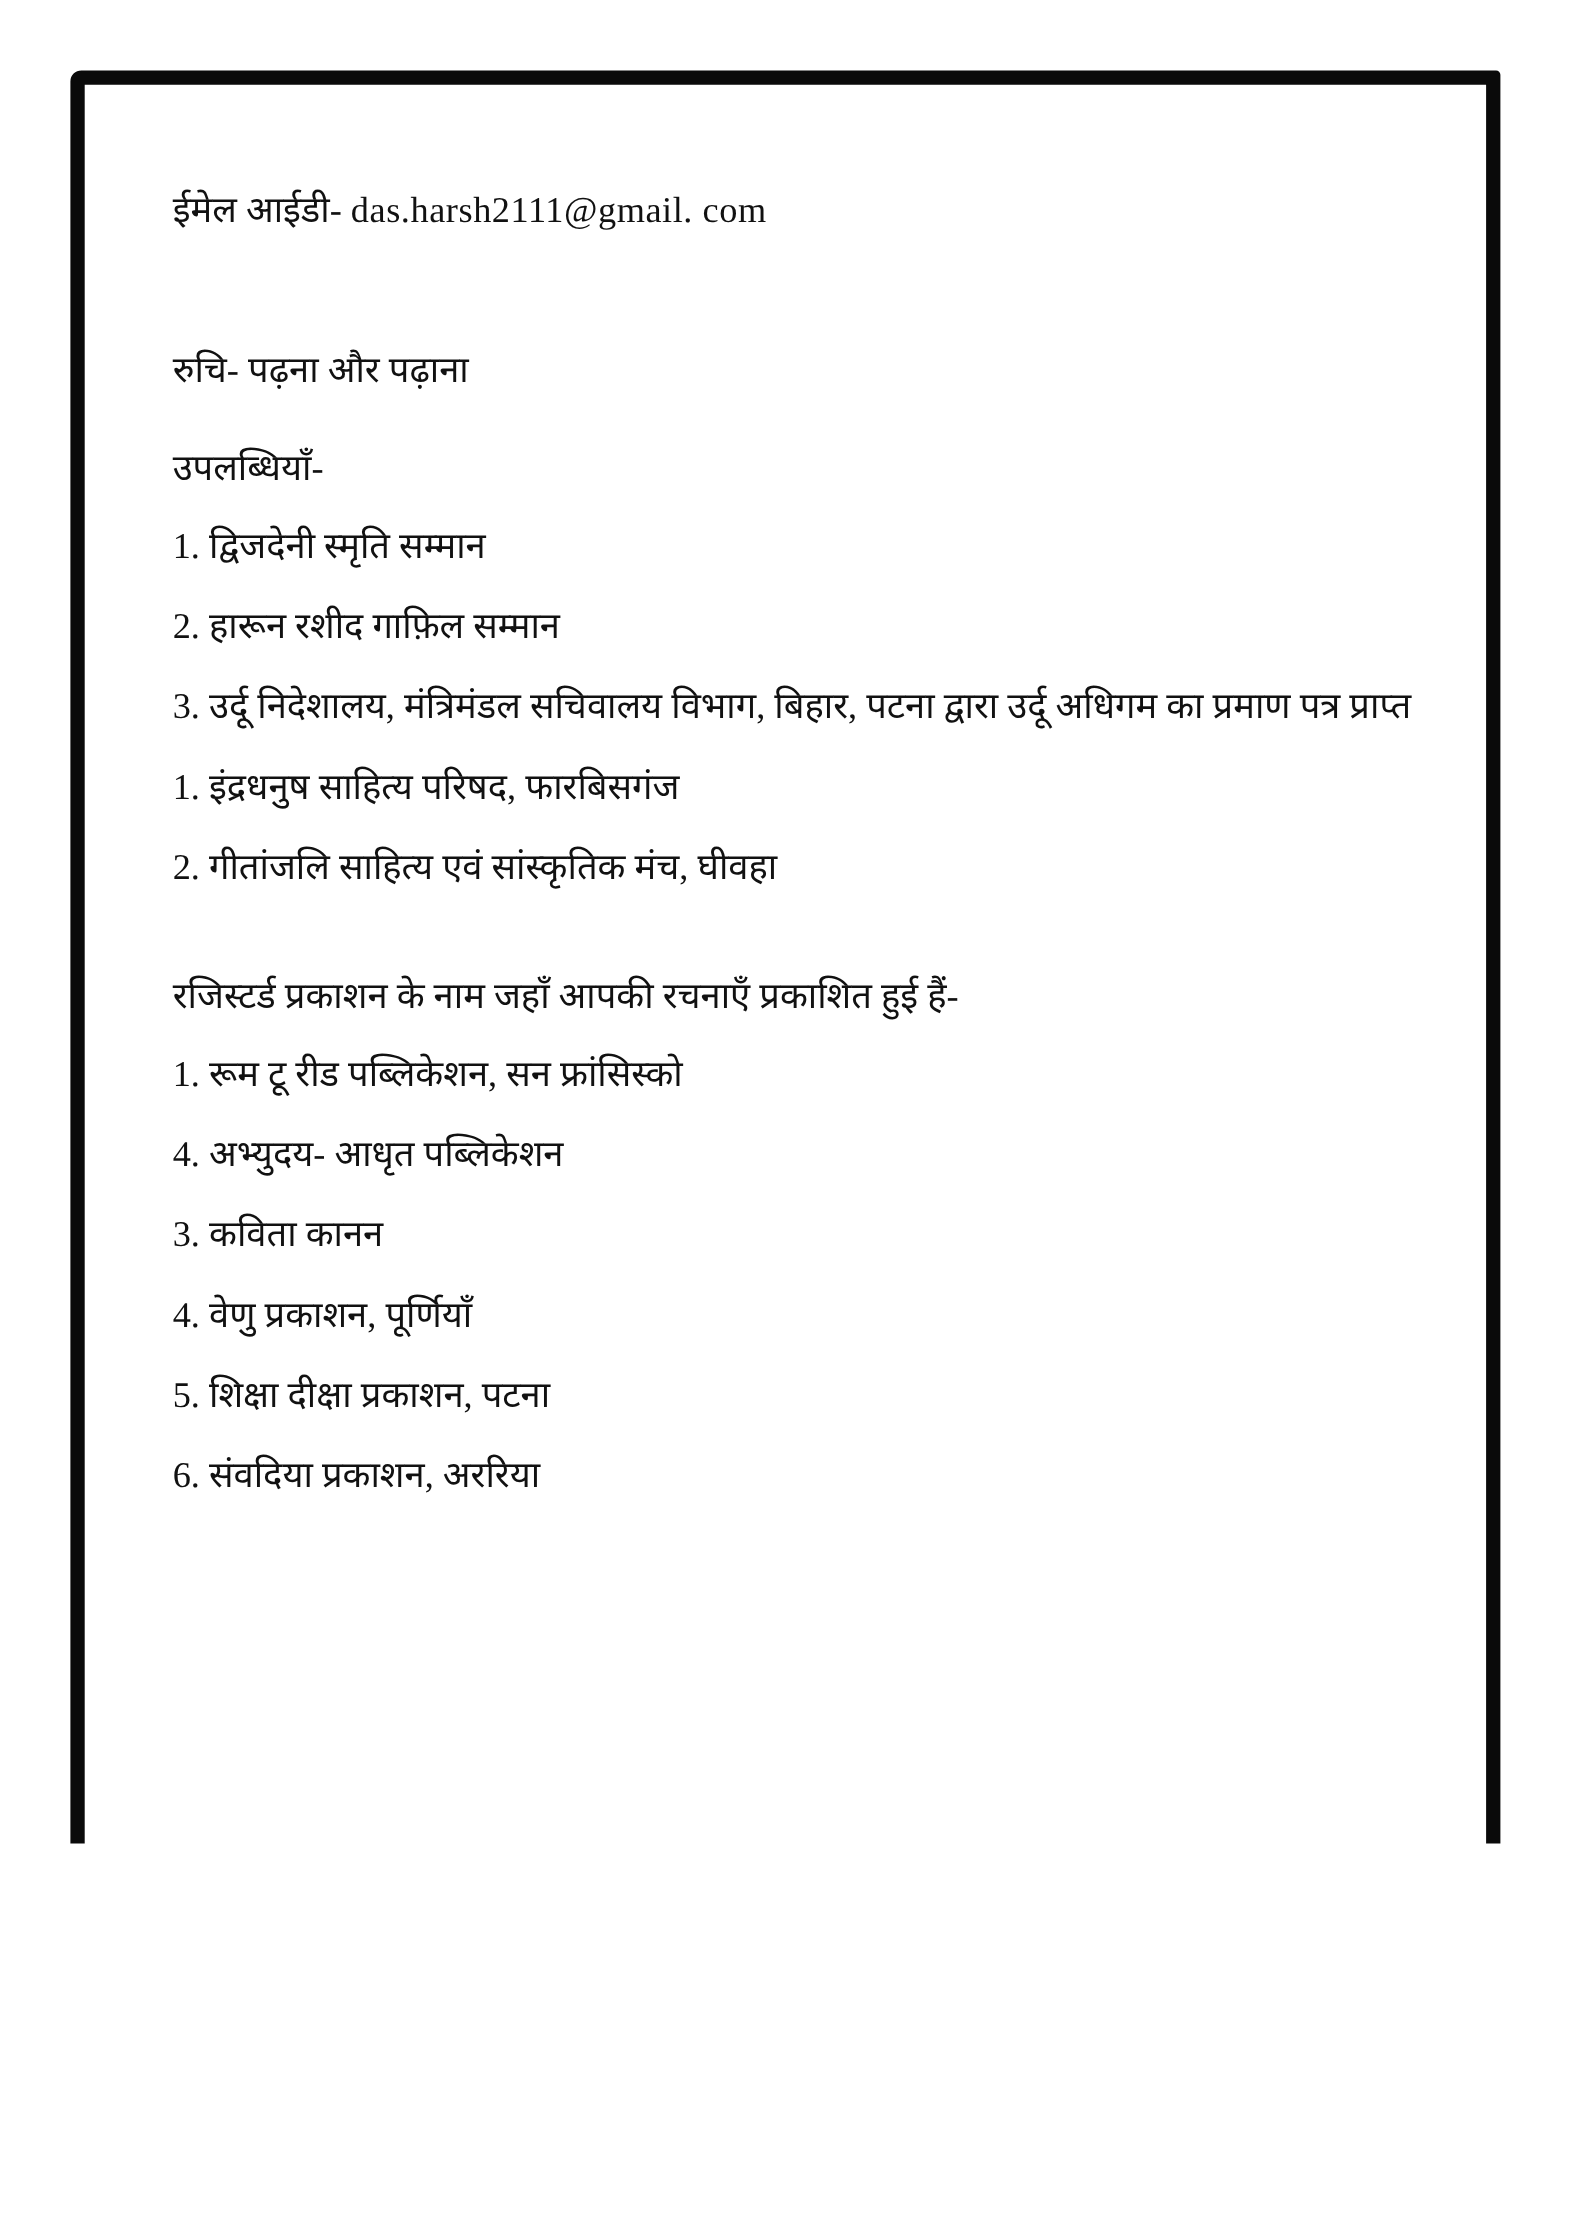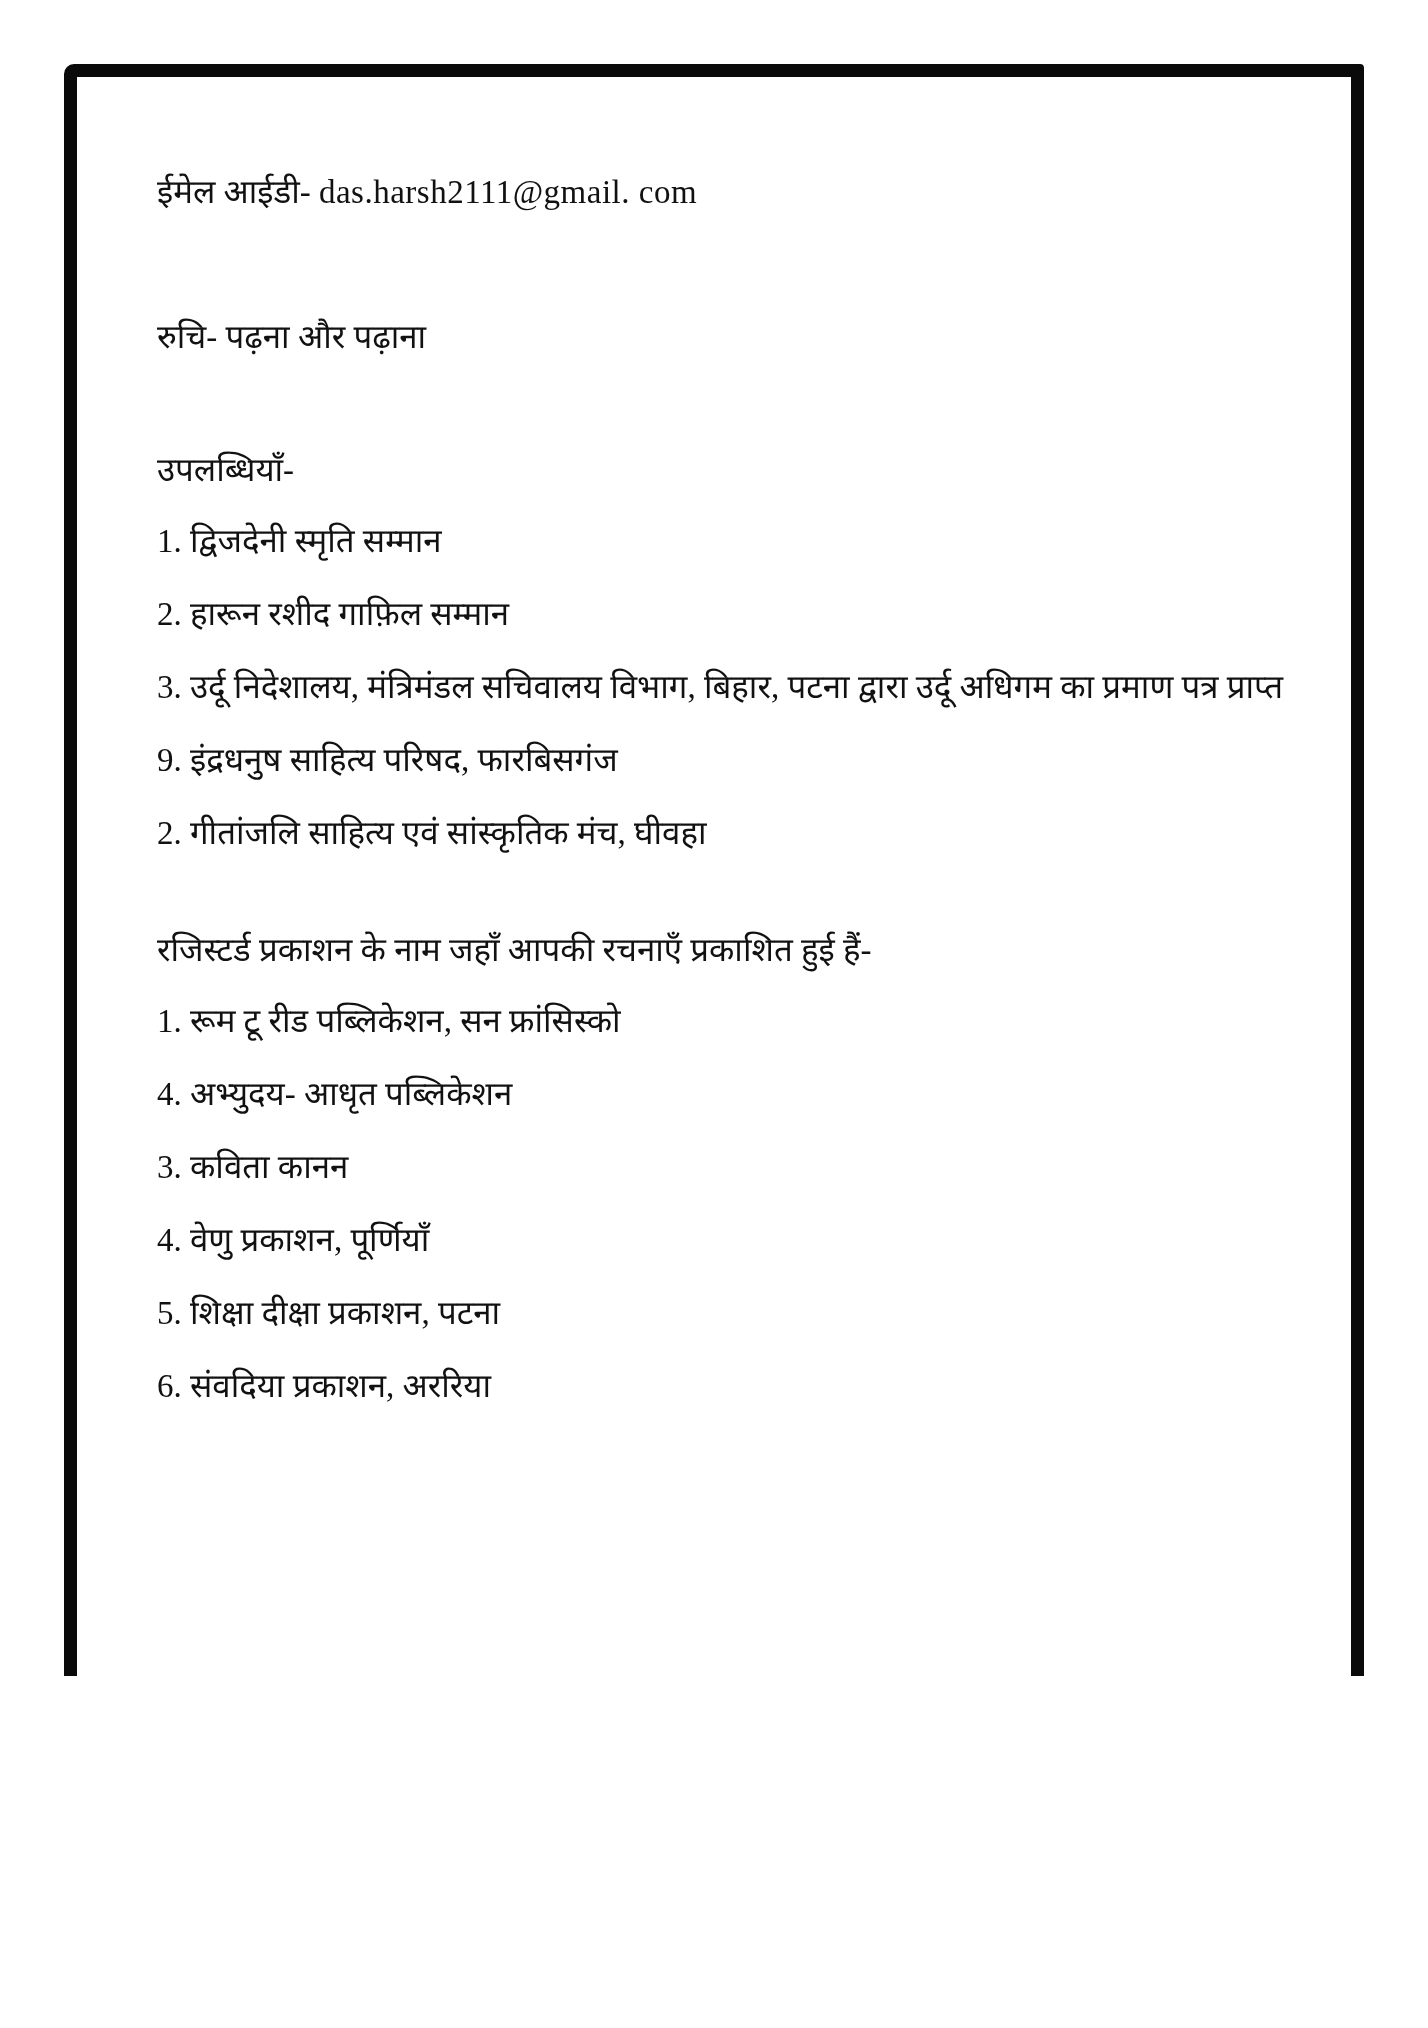--- a/index.html
+++ b/index.html
@@ -37,21 +37,21 @@
     right: 0;
     bottom: 0;
     padding: 92px 18px 0 80px;
     font-size: 33px;
     line-height: 47px;
   }
   p {
     margin: 0 0 26px 0;
   }
   .email-line { margin-bottom: 98px; }
-  .interest-line { margin-bottom: 86px; }
+  .interest-line { margin-bottom: 42px; }
   .section-heading { margin-bottom: 24px; }
   .gap-before { margin-top: 70px; }
   .justify {
     text-align: justify;
     text-align-last: left;
   }
   .latin-text { letter-spacing: 0.5px; }
 </style>
 </head>
 <body>
@@ -62,21 +62,21 @@
 
       <p class="email-line"><span>ईमेल आईडी-</span><span> </span><span class="latin-text">das.harsh2111@gmail. com</span></p>
 
       <p class="interest-line">रुचि- पढ़ना और पढ़ाना</p>
 
       <p class="section-heading">उपलब्धियाँ-</p>
       <p>1. द्विजदेनी स्मृति सम्मान</p>
       <p>2. हारून रशीद गाफ़िल सम्मान</p>
       <p class="justify">3. उर्दू निदेशालय, मंत्रिमंडल सचिवालय विभाग, बिहार, पटना द्वारा उर्दू अधिगम का प्रमाण पत्र प्राप्त</p>
 
-      <p>9. इंद्रधनुष साहित्य परिषद, फारबिसगंज</p>
+      <p>1. इंद्रधनुष साहित्य परिषद, फारबिसगंज</p>
       <p>2. गीतांजलि साहित्य एवं सांस्कृतिक मंच, घीवहा</p>
 
       <p class="section-heading gap-before">रजिस्टर्ड प्रकाशन के नाम जहाँ आपकी रचनाएँ प्रकाशित हुई हैं-</p>
       <p>1. रूम टू रीड पब्लिकेशन, सन फ्रांसिस्को</p>
       <p>4. अभ्युदय- आधृत पब्लिकेशन</p>
       <p>3. कविता कानन</p>
       <p>4. वेणु प्रकाशन, पूर्णियाँ</p>
       <p>5. शिक्षा दीक्षा प्रकाशन, पटना</p>
       <p>6. संवदिया प्रकाशन, अररिया</p>
 

